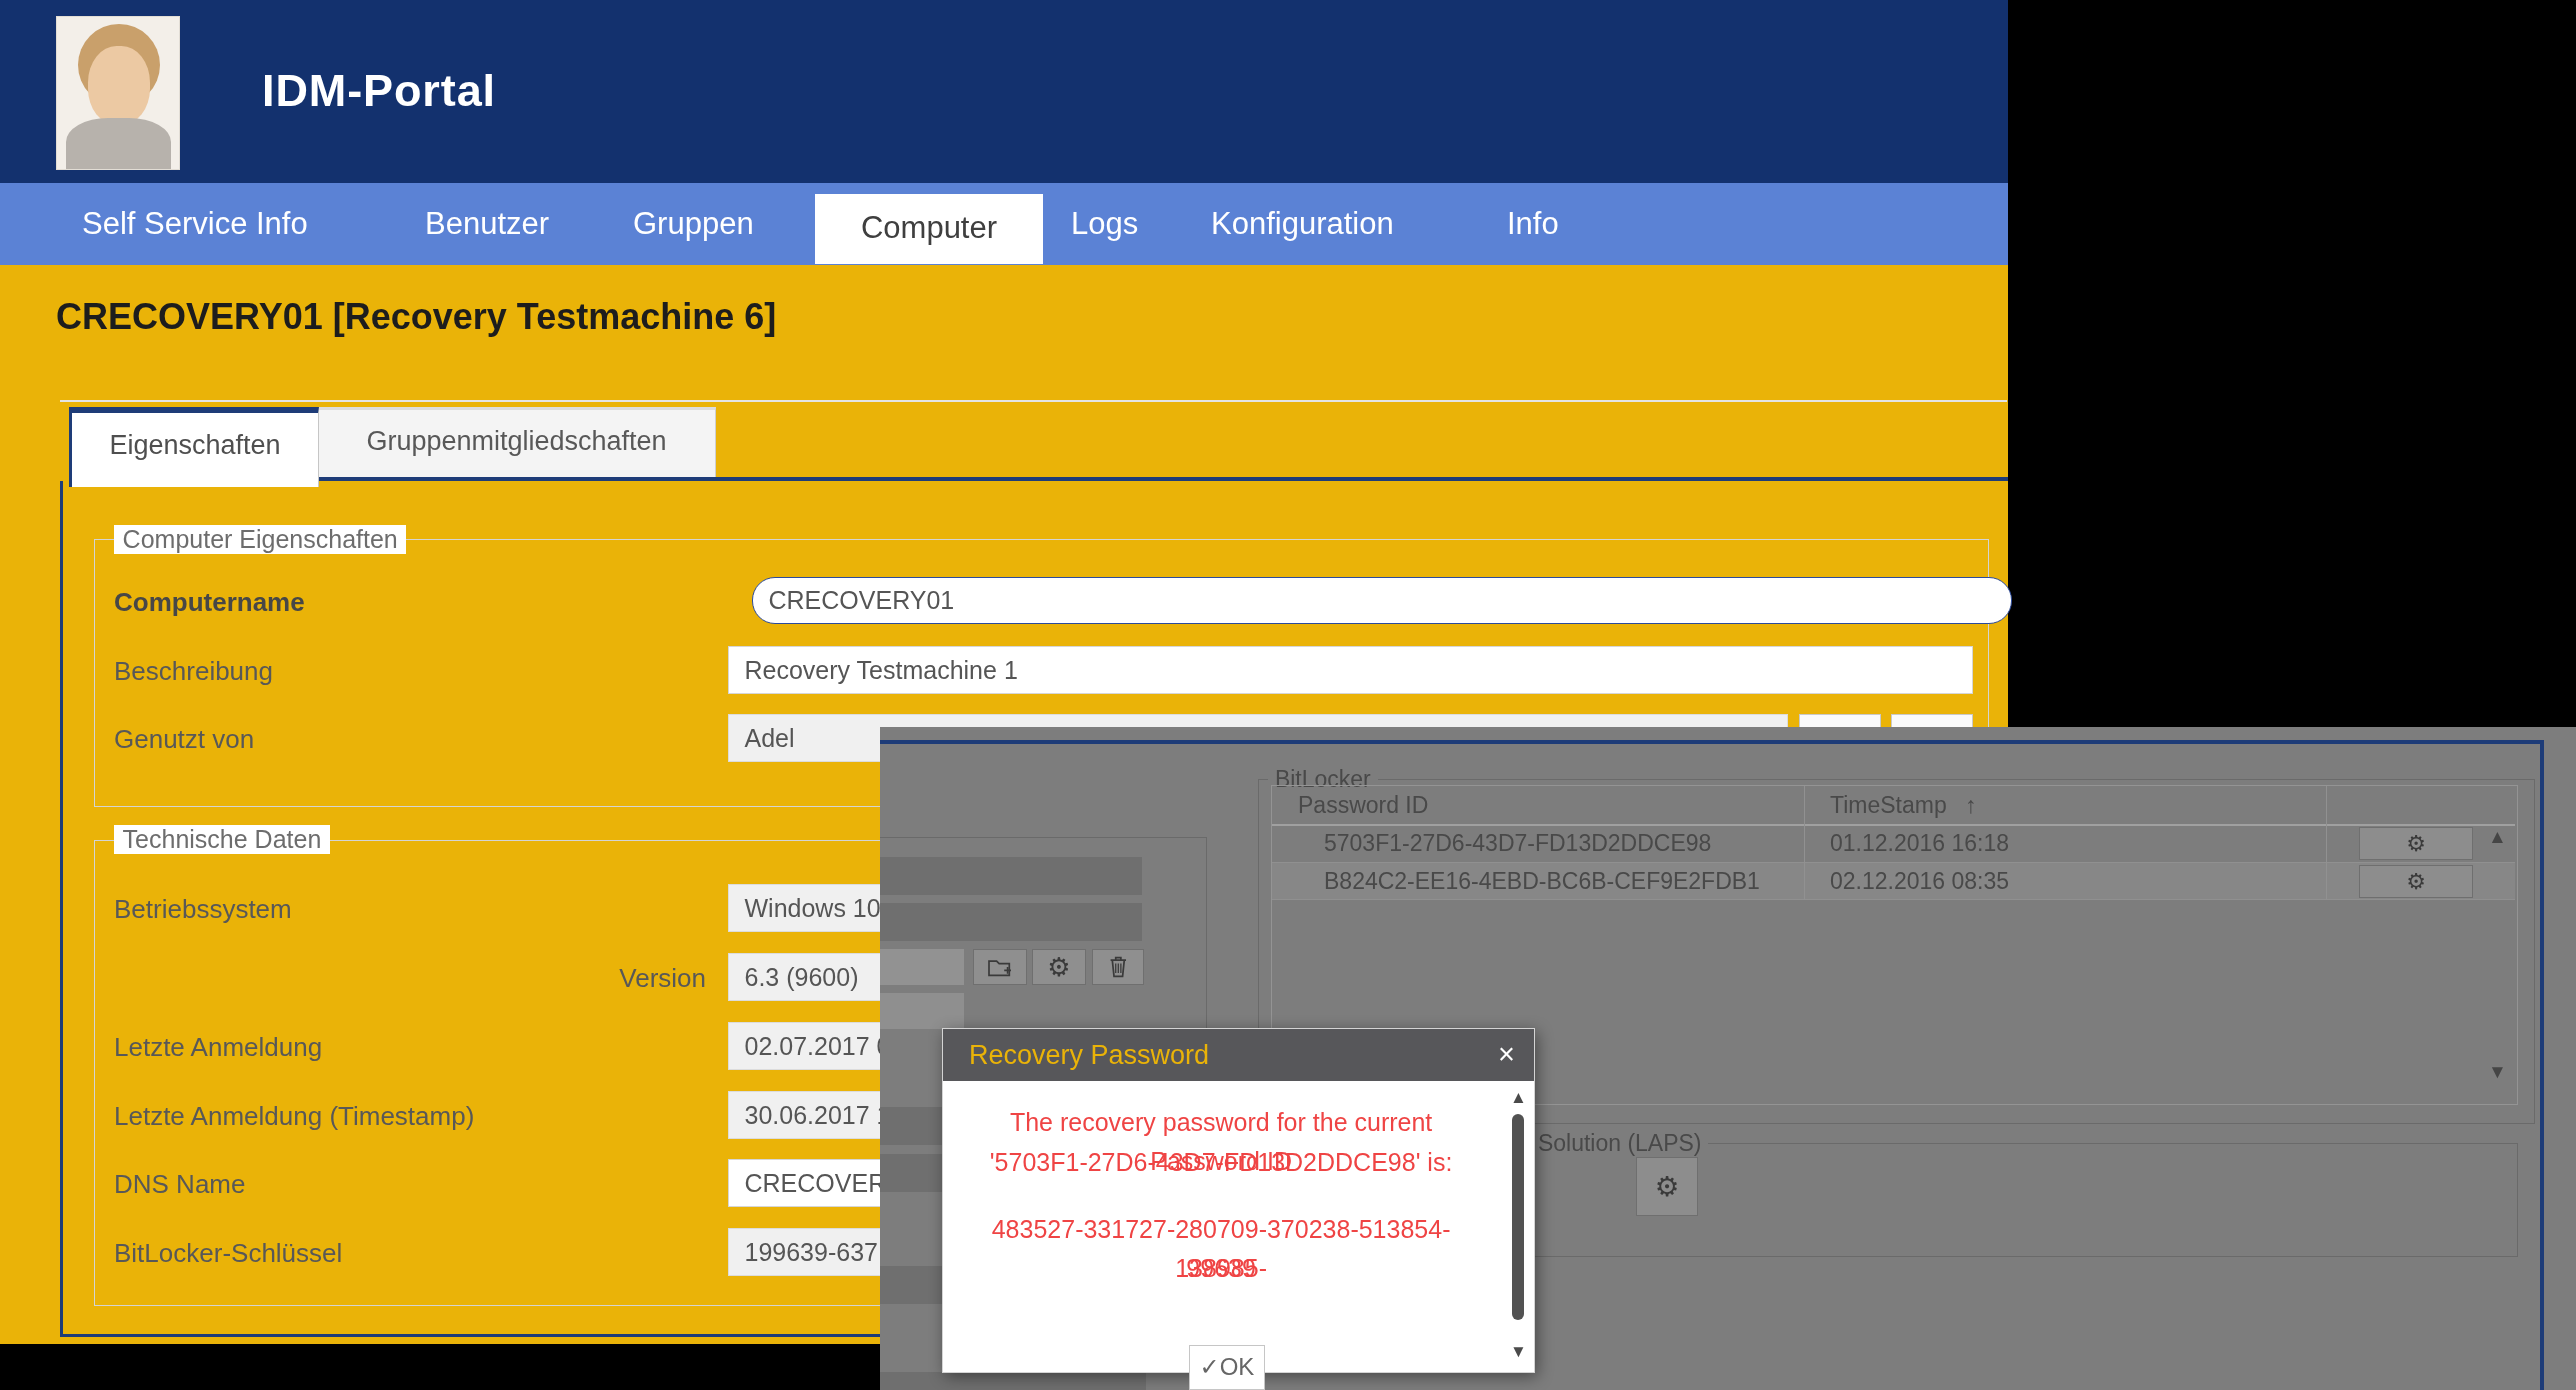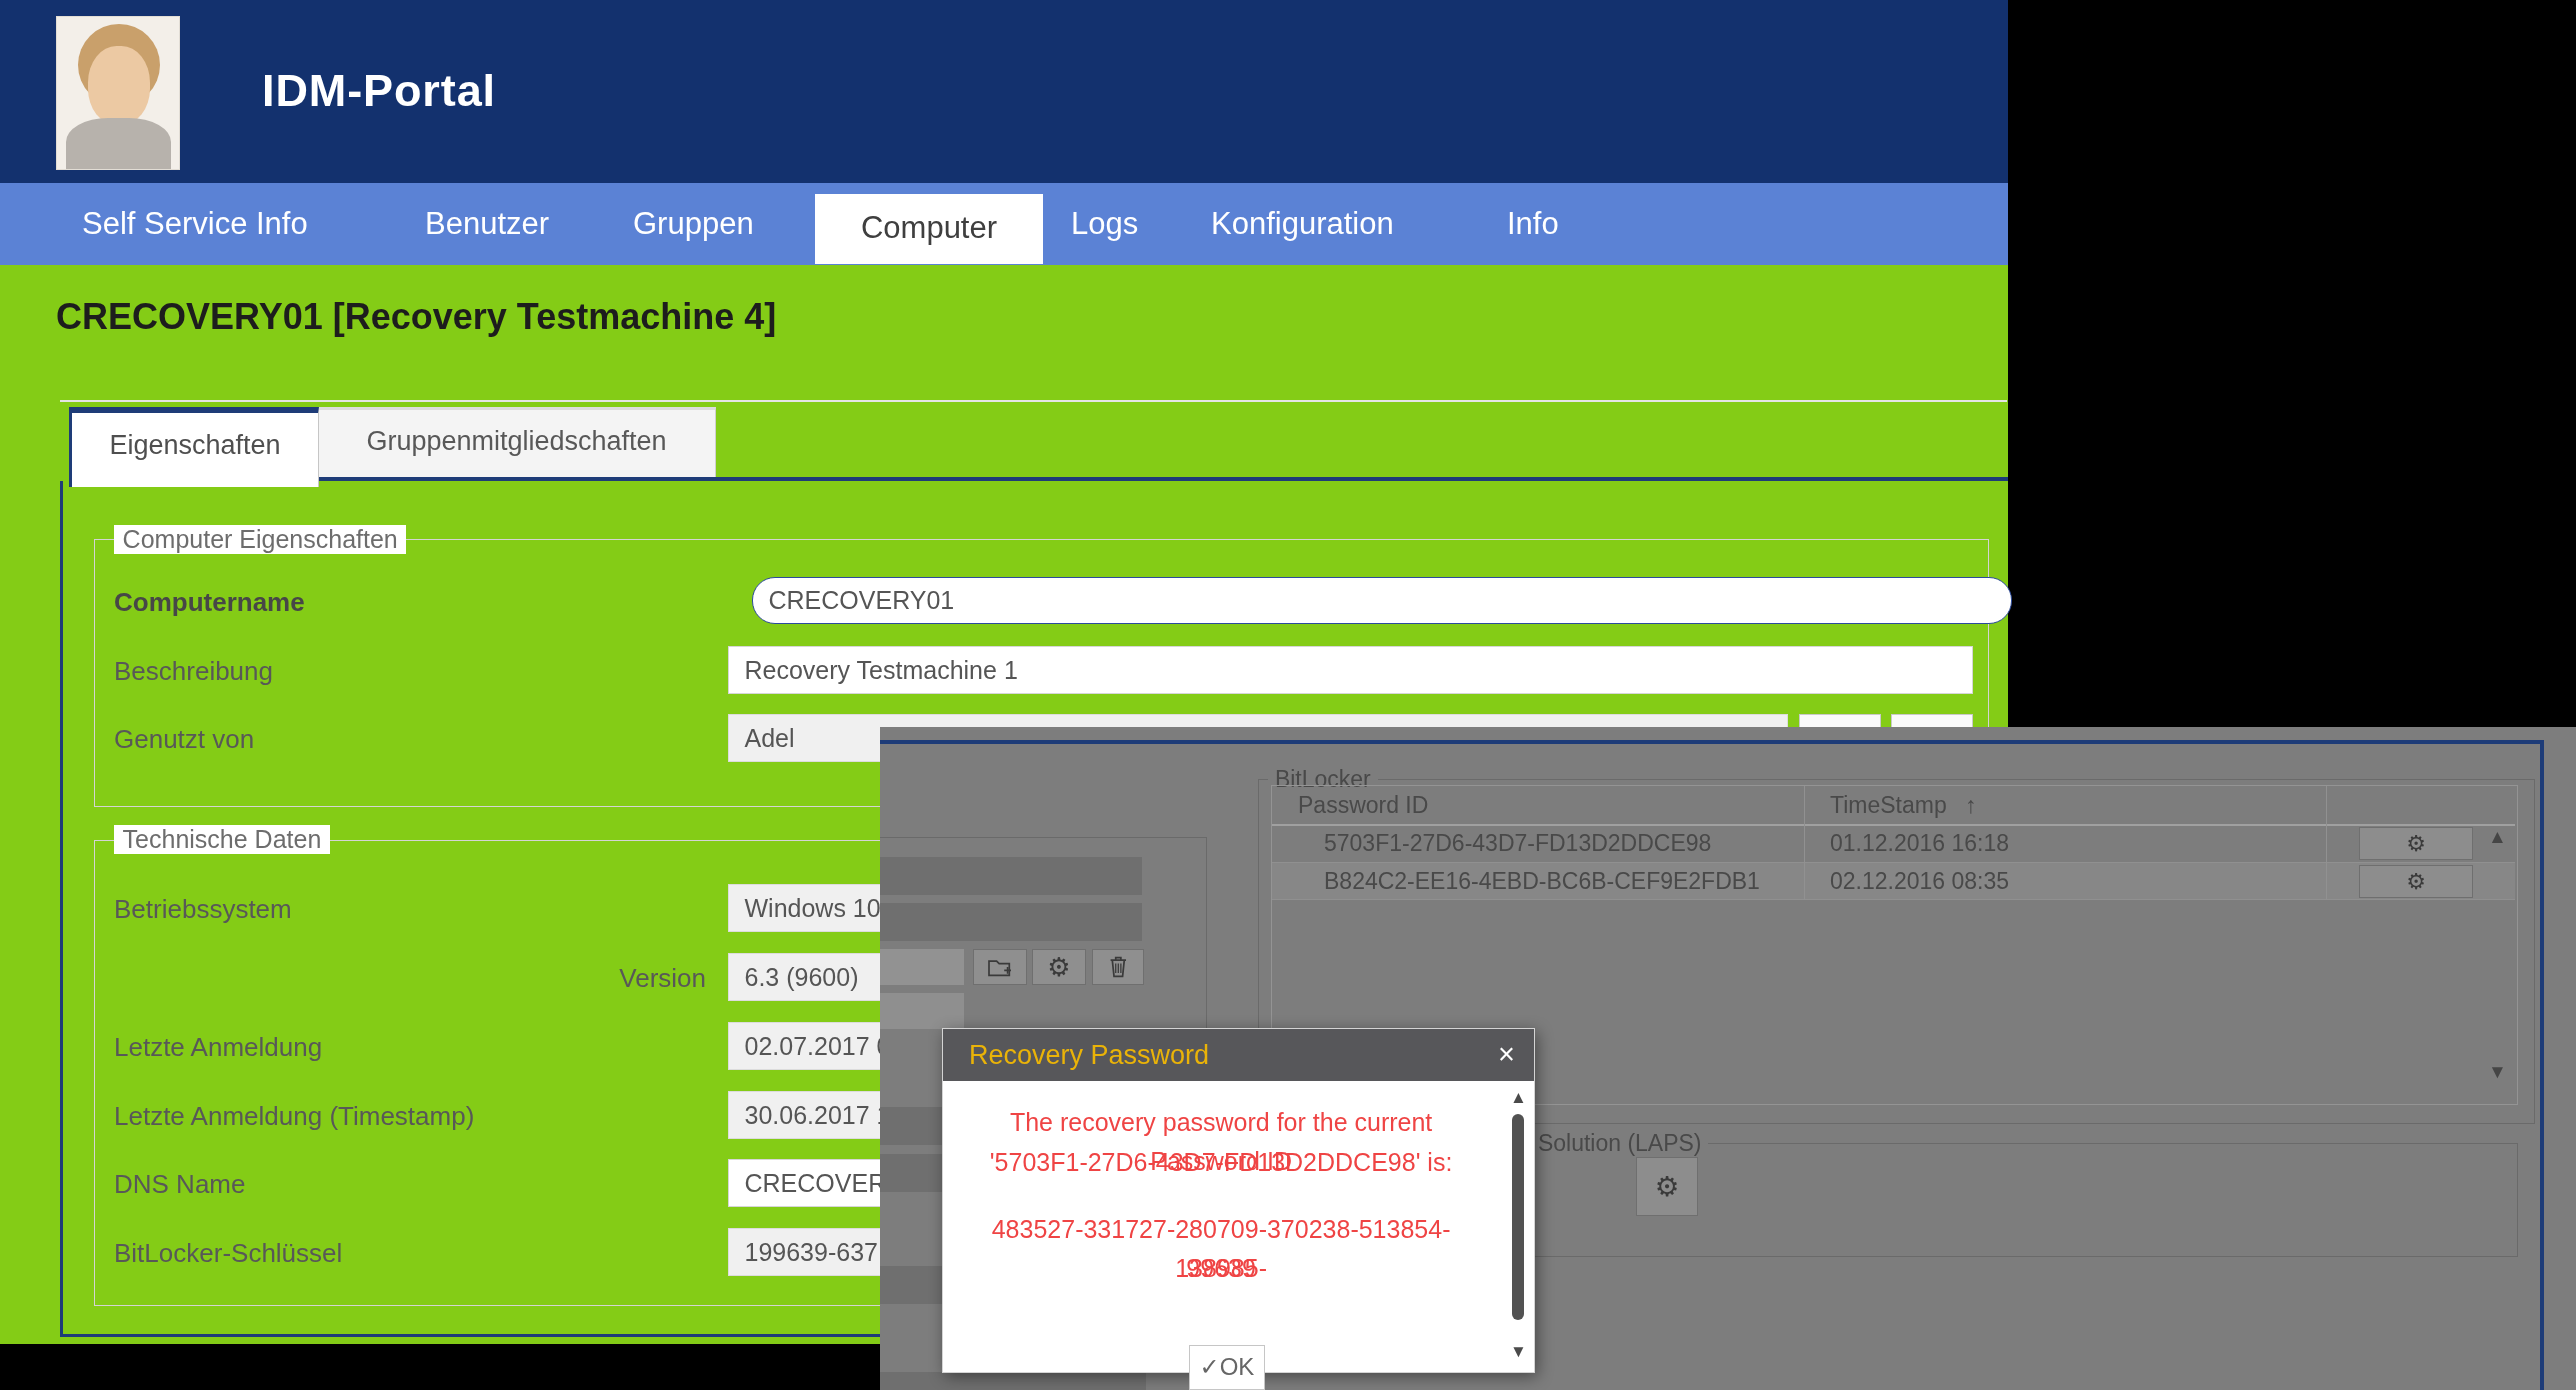--- a/index.html
+++ b/index.html
@@ -1,21 +1,21 @@
 <!DOCTYPE html>
 <html style="font-size:13.7px"><head>
 <meta charset="utf-8">
 <style>
   html,body{margin:0;padding:0;background:#000;}
   #stage{position:relative;width:2576px;height:1390px;background:#000;overflow:hidden;
          font-family:"Liberation Sans", sans-serif;}
   .abs{position:absolute;}
 
   
-  #main-window{left:0;top:0;width:2008px;height:1344px;background:#84cc16;z-index:1;}
+  #main-window{left:0;top:0;width:2008px;height:1344px;background:#eab308;z-index:1;}
   #app-header{left:0;top:0;width:100%;height:183px;background:#13316e;}
   #avatar{left:56px;top:16.3px;width:122px;height:152px;background:#f3efe9;overflow:hidden;border:0.9px solid #e2ddd5;}
   #avatar .hair{position:absolute;left:20.6px;top:6.9px;width:82px;height:82px;border-radius:50%;background:#c9a06b;}
   #avatar .face{position:absolute;left:31px;top:29px;width:62px;height:79px;border-radius:46%;background:#ecc9a3;}
   #avatar .torso{position:absolute;left:8.6px;top:101px;width:105px;height:60px;border-radius:40% 40% 0 0;background:#b7b2ac;}
   #app-title{left:262px;top:65px;color:#fff;font-size:45px;font-weight:bold;letter-spacing:0.9px;}
 
   #nav-bar{left:0;top:183px;width:100%;height:82px;background:#5b82d5;}
   .nav-item{top:0;height:82px;line-height:82px;color:#fff;font-size:31px;cursor:pointer;}
   #nav-tab-computer{left:815px;top:11px;width:228px;height:70px;background:#fff;text-align:center;
@@ -90,21 +90,21 @@
     <div id="nav-bar" class="abs">
       <div class="abs nav-item" style="left:82px;">Self Service Info</div>
       <div class="abs nav-item" style="left:425px;">Benutzer</div>
       <div class="abs nav-item" style="left:633px;">Gruppen</div>
       <div id="nav-tab-computer" class="abs">Computer</div>
       <div class="abs nav-item" style="left:1071px;">Logs</div>
       <div class="abs nav-item" style="left:1211px;">Konfiguration</div>
       <div class="abs nav-item" style="left:1507px;">Info</div>
     </div>
 
-    <div id="page-title" class="abs">CRECOVERY01 [Recovery Testmachine 4]</div>
+    <div id="page-title" class="abs">CRECOVERY01 [Recovery Testmachine 6]</div>
 
     <div class="abs hair-line" style="left:60px;top:400px;width:1947px;height:1.7px;"></div>
     <div id="tab-inactive" class="abs">Gruppenmitgliedschaften</div>
     <div id="tab-active" class="abs">Eigenschaften</div>
 
     <div class="abs pane-border" style="left:318px;top:477px;width:1690px;height:4.3px;"></div>
     <div class="abs pane-border" style="left:60px;top:481px;width:3.4px;height:856px;"></div>
     <div class="abs pane-border" style="left:60px;top:1334px;width:1947px;height:3.4px;"></div>
 
     <div class="abs fieldset" style="left:94px;top:539px;width:1893px;height:266px;"></div>

